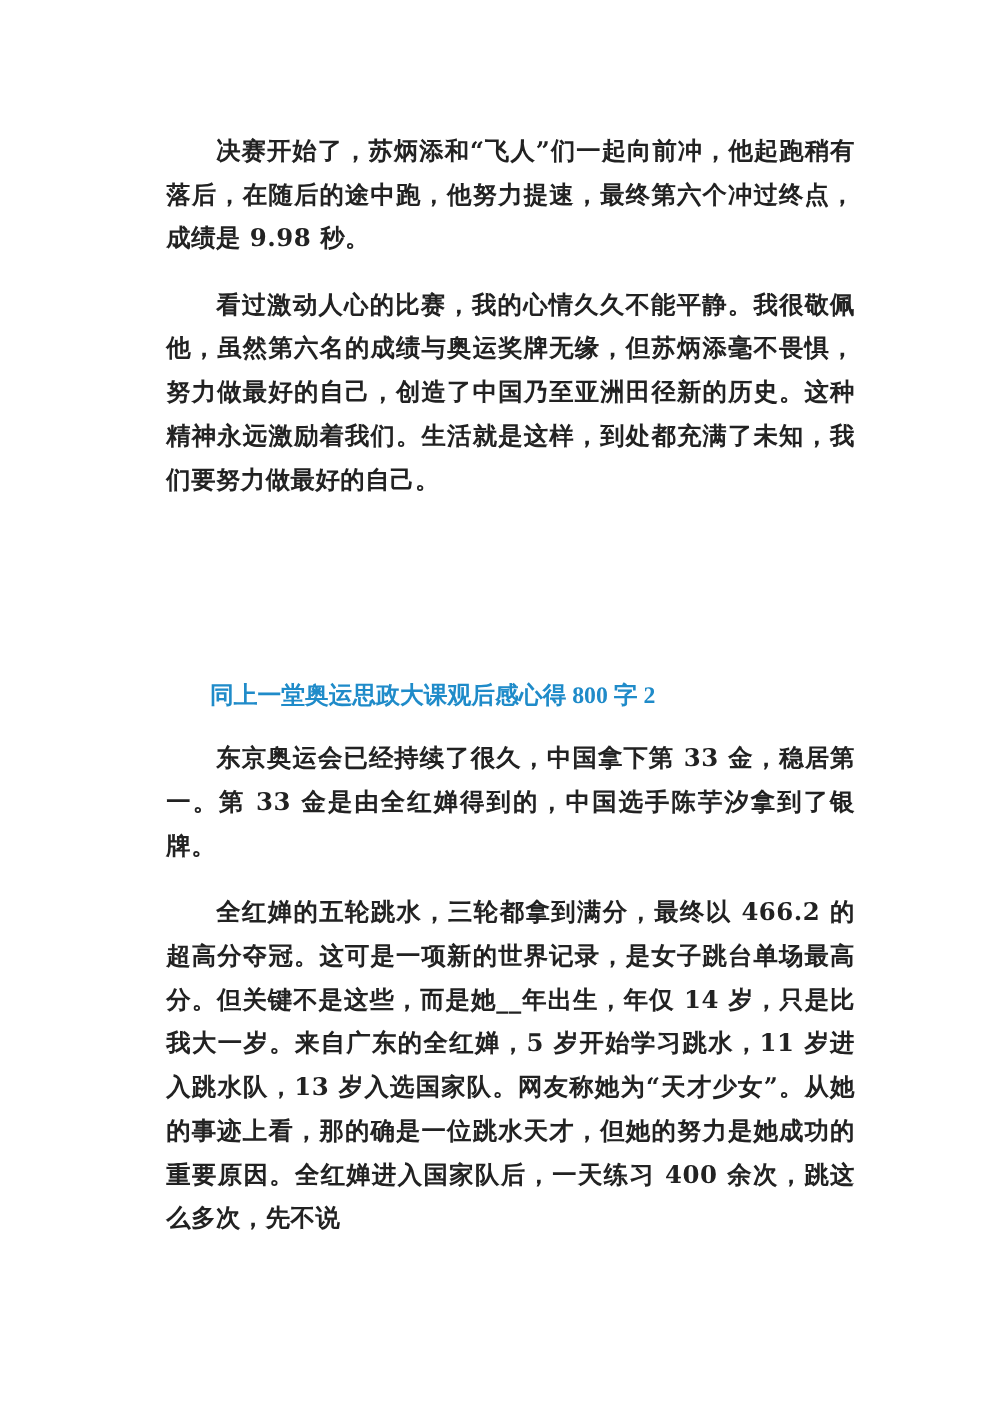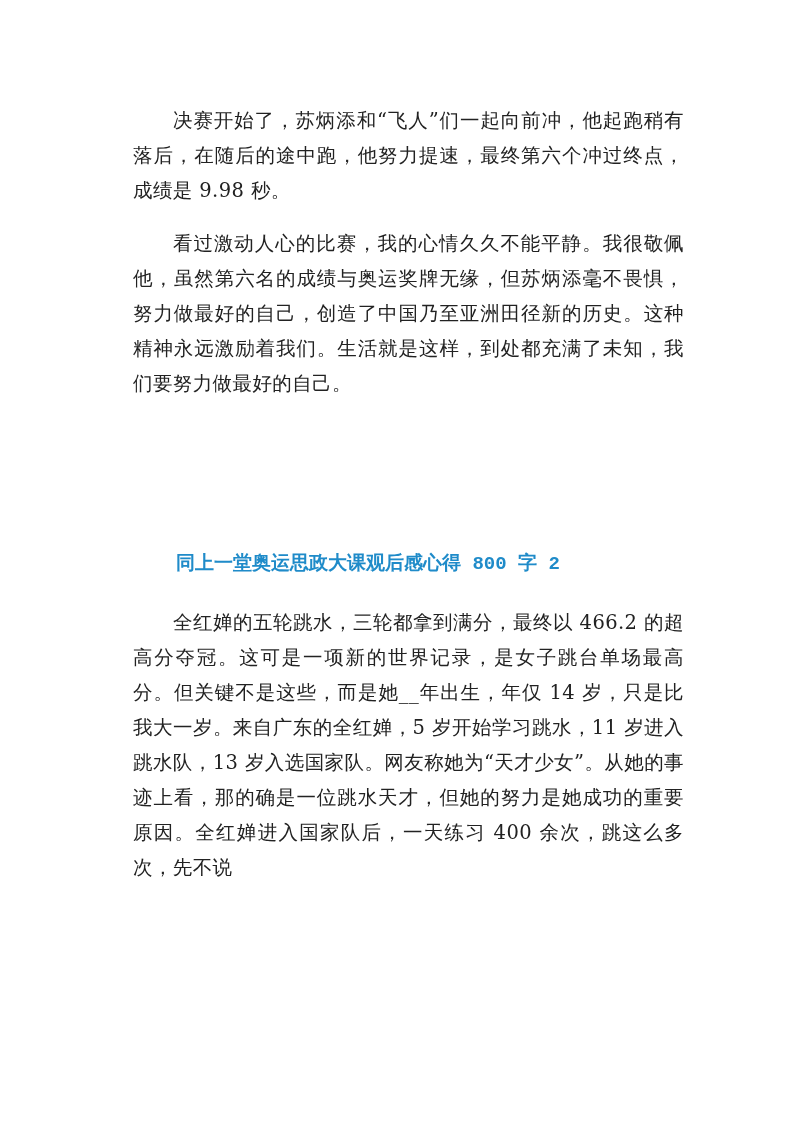--- a/index.html
+++ b/index.html
@@ -5,39 +5,40 @@
   html, body { margin: 0; padding: 0; background: #ffffff; }
   body { width: 800px; height: 1132px; position: relative; overflow: hidden; }
   .page {
     position: absolute; left: 133px; top: 103px; width: 555px;
     font-family: "DejaVu Serif", "Liberation Serif", serif;
     color: #222222;
     font-size: 19.5px;
     line-height: 35px;
     letter-spacing: 0.4px;
   }
-  .para { margin: 0 4px 18px 0; text-indent: 2.05em; text-align: justify; }
+  .para { margin: 0 4px 18px 0; text-indent: 2.05em; text-align: justify; font-weight: bold; }
   .heading {
-    font-family: Liberation Mono, monospace;
+    font-family: Liberation Serif, serif;
     color: #1f8bc9;
     font-size: 19px;
     line-height: 35px;
-    margin: 12px;
+    margin: 4px;
     padding-left: 31px;
     letter-spacing: 0px;
   }
   .gap { height: 116px; }
   .gap2 { height: 11px; }
 </style>
 </head>
 <body>
 
 <div class="page">
   <p class="para">决赛开始了，苏炳添和“飞人”们一起向前冲，他起跑稍有落后，在随后的途中跑，他努力提速，最终第六个冲过终点，成绩是 9.98 秒。</p>
   <p class="para">看过激动人心的比赛，我的心情久久不能平静。我很敬佩他，虽然第六名的成绩与奥运奖牌无缘，但苏炳添毫不畏惧，努力做最好的自己，创造了中国乃至亚洲田径新的历史。这种精神永远激励着我们。生活就是这样，到处都充满了未知，我们要努力做最好的自己。</p>
 
   <div class="gap"></div>
 
   <h2 class="heading">同上一堂奥运思政大课观后感心得 800 字 2</h2>
   <div class="gap2"></div>
 
+  <p class="para">东京奥运会已经持续了很久，中国拿下第 33 金，稳居第一。第 33 金是由全红婵得到的，中国选手陈芋汐拿到了银牌。</p>
   <p class="para">全红婵的五轮跳水，三轮都拿到满分，最终以 466.2 的超高分夺冠。这可是一项新的世界记录，是女子跳台单场最高分。但关键不是这些，而是她__年出生，年仅 14 岁，只是比我大一岁。来自广东的全红婵，5 岁开始学习跳水，11 岁进入跳水队，13 岁入选国家队。网友称她为“天才少女”。从她的事迹上看，那的确是一位跳水天才，但她的努力是她成功的重要原因。全红婵进入国家队后，一天练习 400 余次，跳这么多次，先不说</p>
 </div>
 
 </body></html>

